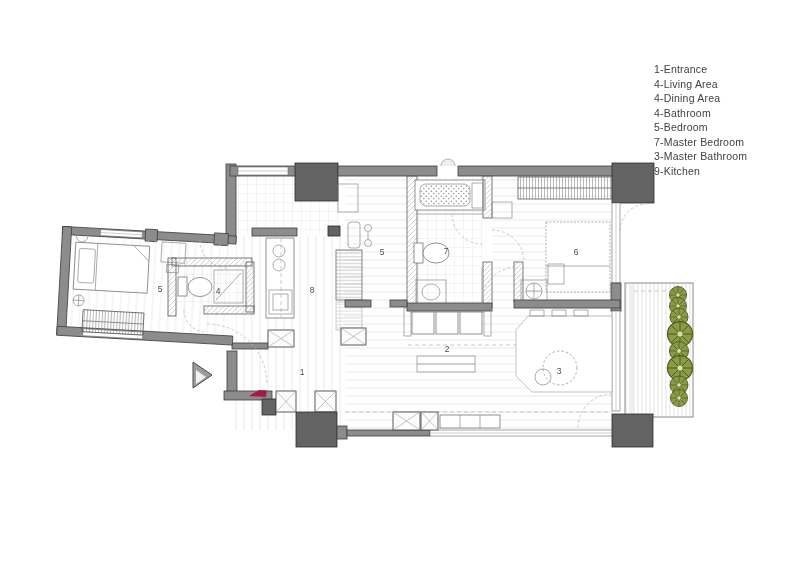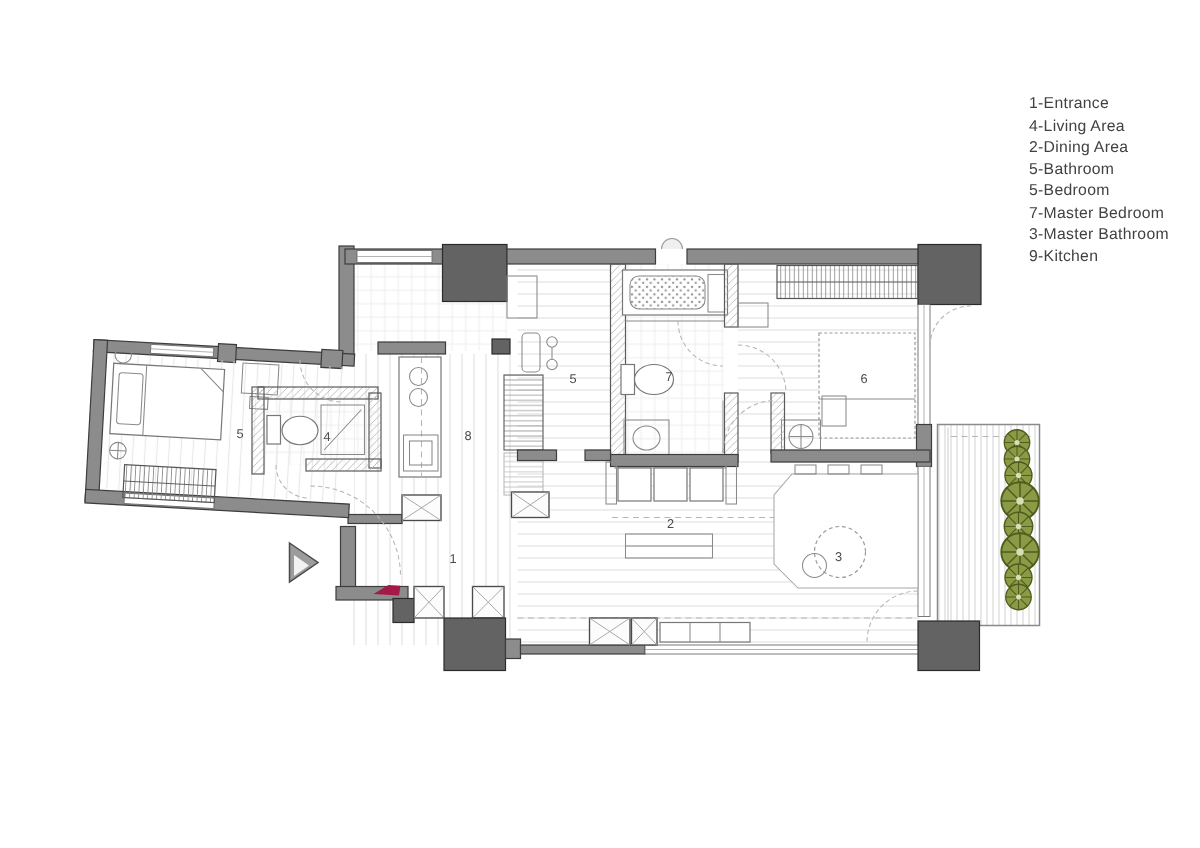--- a/index.html
+++ b/index.html
@@ -23,21 +23,21 @@
   .dash{fill:none;stroke:#b5b5b5;stroke-width:.7;stroke-dasharray:4 3;}
   .xb{fill:#fcfcfc;stroke:#4a4a4a;stroke-width:.9;}
   .xl{stroke:#9f9f9f;stroke-width:.6;}
   .num{font:8.5px "Liberation Sans",sans-serif;fill:#4a4a4a;text-anchor:middle;}
   .deck{fill:url(#pDeck);stroke:#8a8a8a;stroke-width:1;}
   .treeBody{fill:var(--tree-green);stroke:var(--tree-dark);stroke-width:1;}
   .treeSpoke{stroke:var(--tree-dark);stroke-width:.8;}
   .treeCore{fill:#d9deb6;}
   .rug{fill:#fff;stroke:#a8a8a8;stroke-width:.7;}
   
-  .legend{position:absolute;left:686px;top:62px;color:#414141;font-size:10.5px;
+  .legend{position:absolute;left:654px;top:62px;color:#414141;font-size:10.5px;
           line-height:14.5px;letter-spacing:.2px;white-space:nowrap;}
 </style>
 </head>
 <body>
 
 <div class="canvas">
 
 <svg width="800" height="565" viewBox="0 0 800 565">
   <defs>
     <pattern id="pHL" width="8" height="8" patternUnits="userSpaceOnUse">
@@ -328,21 +328,21 @@
     <text x="446" y="254" class="num">7</text>
     <text x="312" y="293" class="num">8</text>
   </g>
 
   <path d="M200 240 A28 28 0 0 0 228 268" class="arc"></path>
 </svg>
 
 <div class="legend">
   <div>1-Entrance</div>
   <div>4-Living Area</div>
-  <div>2-Dining Area</div>
-  <div>5-Bathroom</div>
+  <div>4-Dining Area</div>
+  <div>4-Bathroom</div>
   <div>5-Bedroom</div>
   <div>7-Master Bedroom</div>
   <div>3-Master Bathroom</div>
   <div>9-Kitchen</div>
 </div>
 
 </div>
 
 </body></html>

